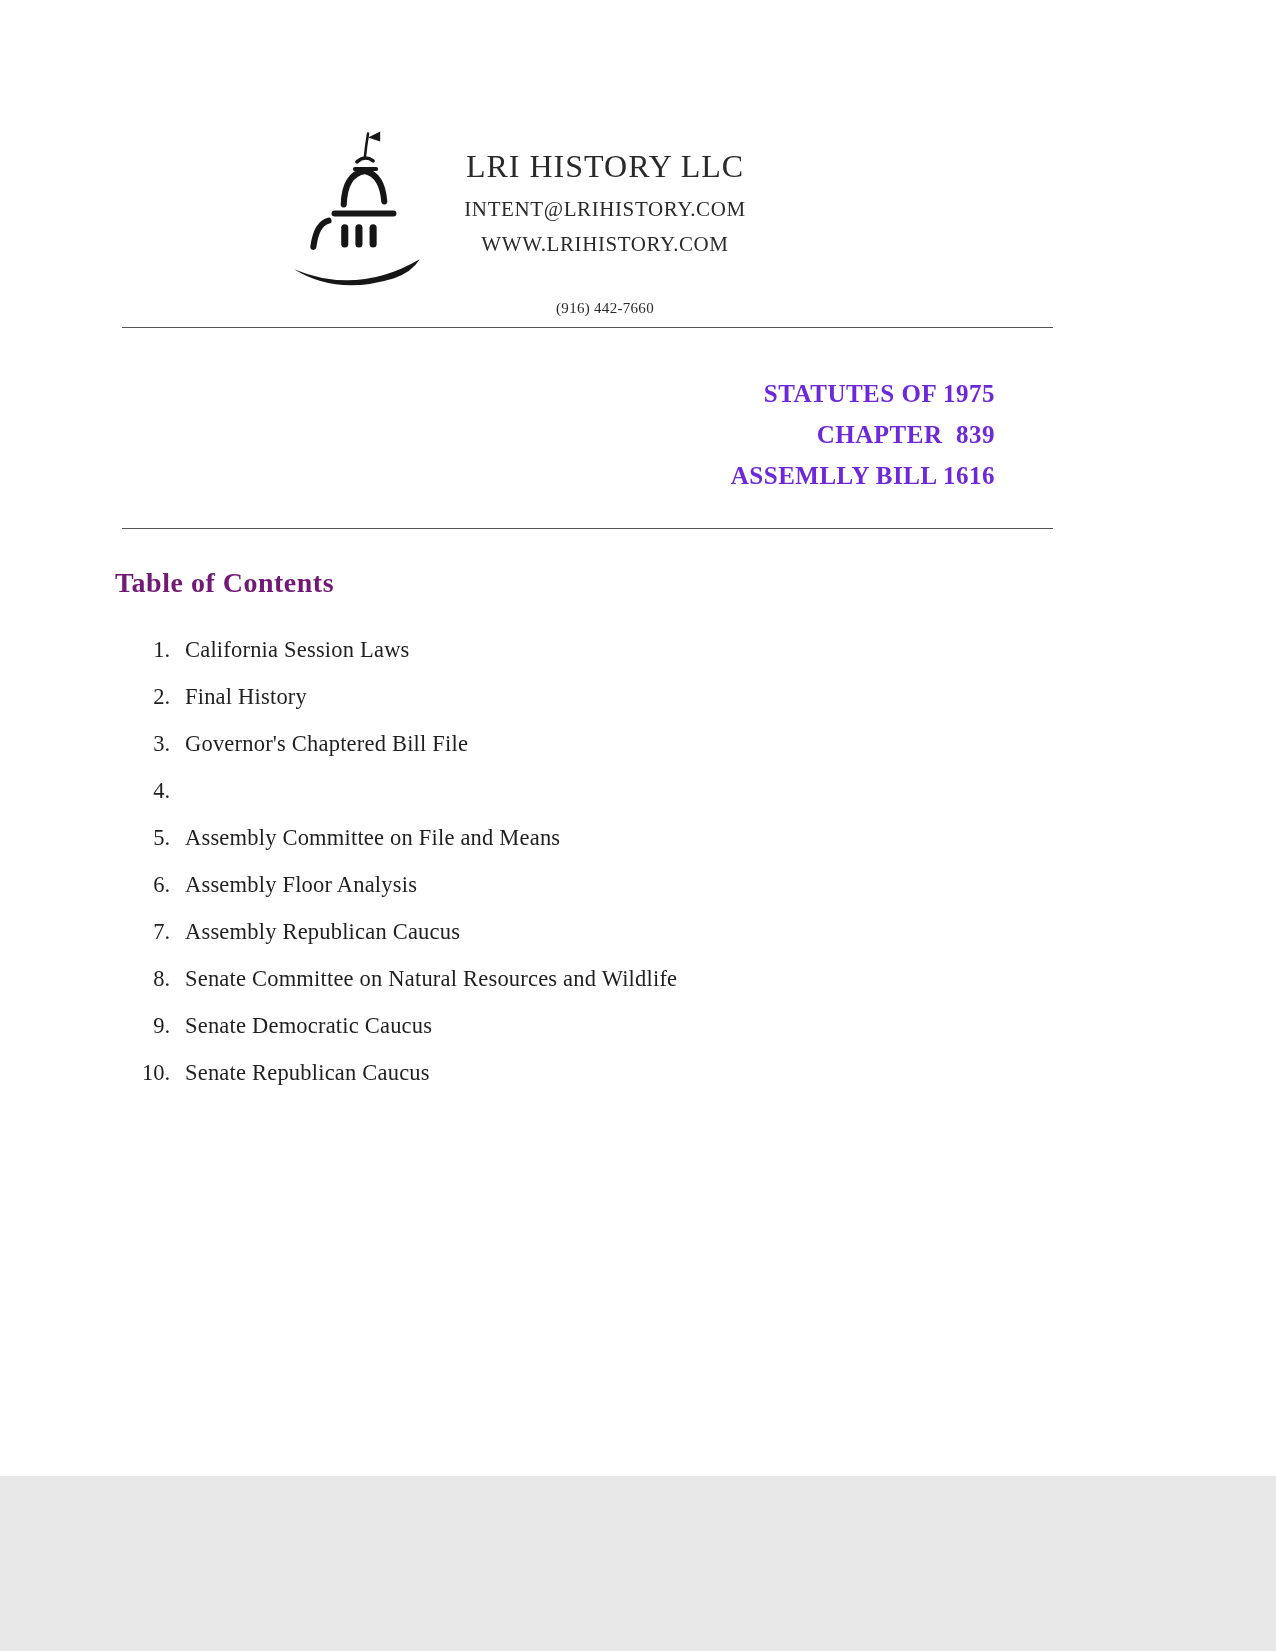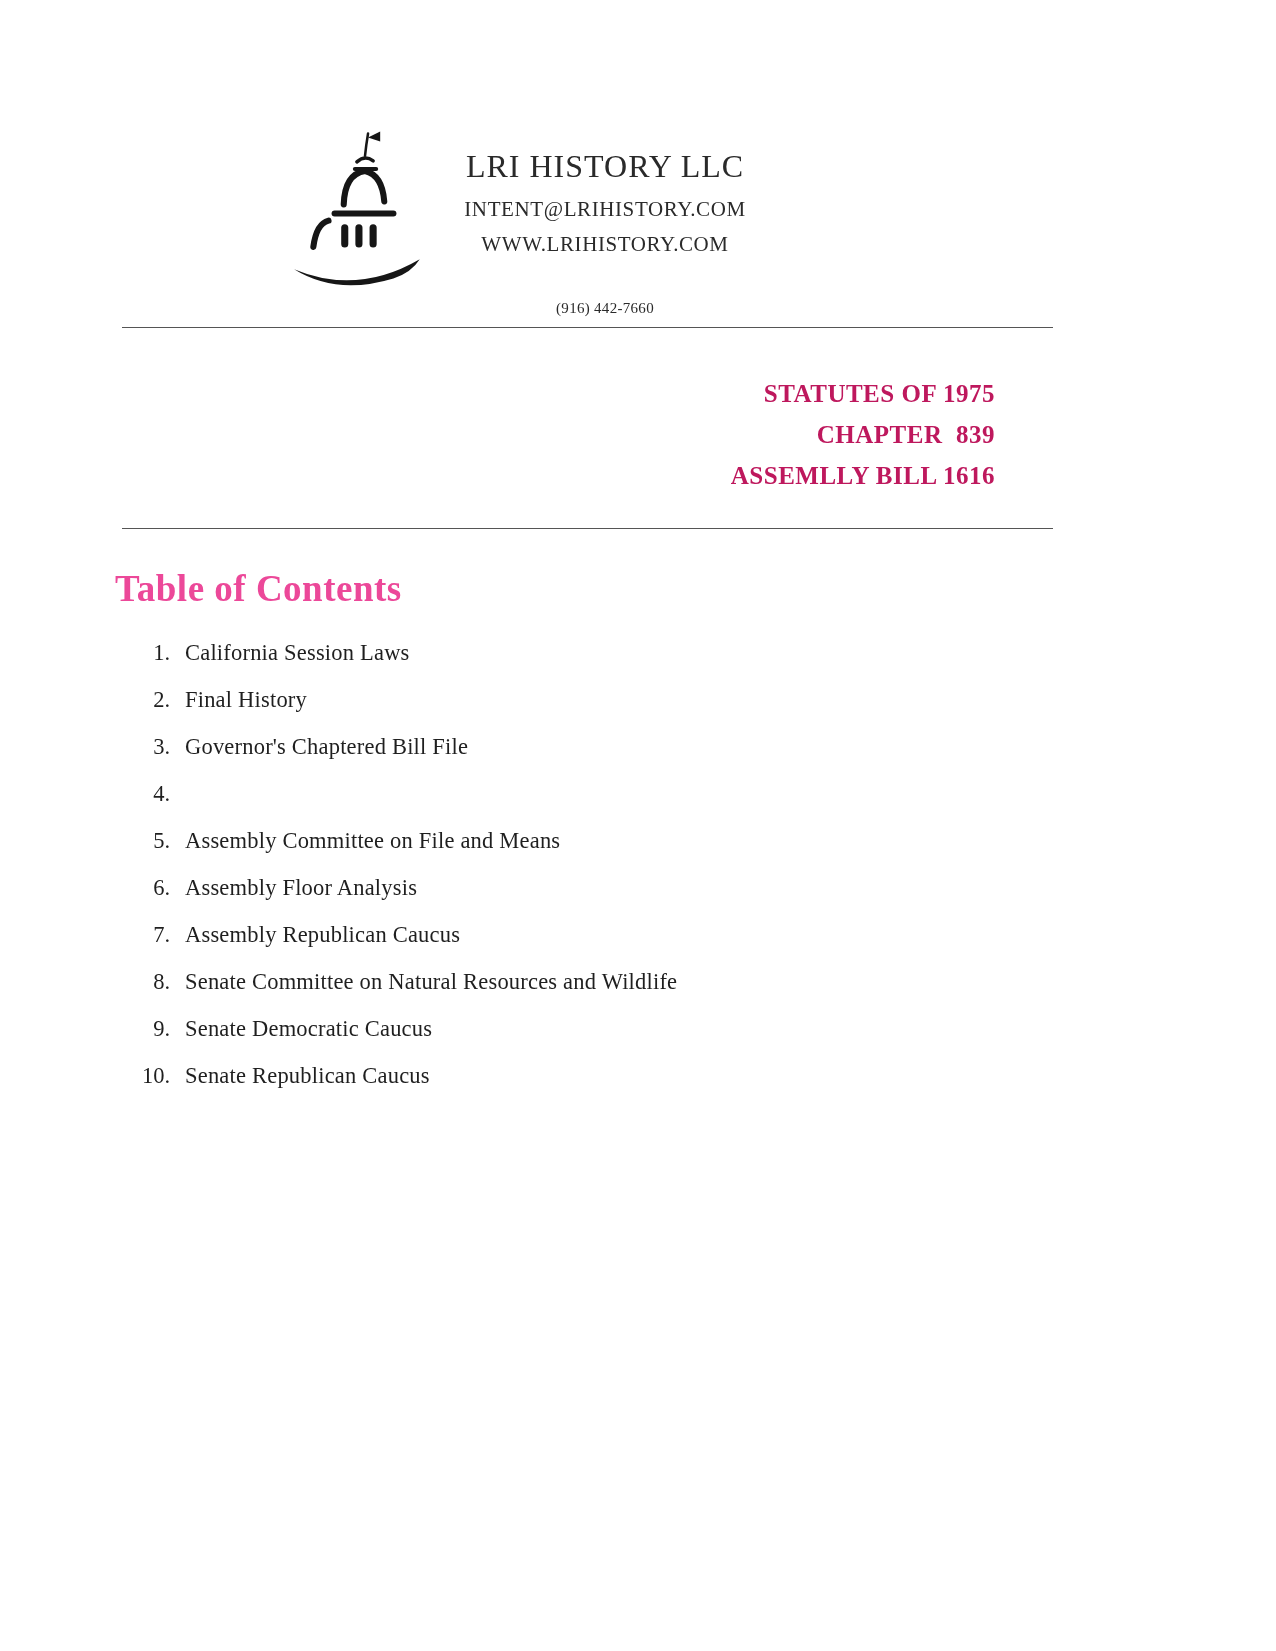--- a/index.html
+++ b/index.html
@@ -1,20 +1,20 @@
 <!DOCTYPE html>
 <html><head>
 <meta charset="utf-8">
 <style>
   * { margin: 0; padding: 0; box-sizing: border-box; }
   html, body { background: #e8e8e8; }
   .page {
     position: relative;
     width: 1276px;
-    height: 1651px;
+    height: 1476px;
     margin: 0 auto;
     background: #ffffff;
     font-family: "Liberation Serif", serif;
     color: #1f1f1f;
     overflow: hidden;
   }
 
   
   .letterhead { position: relative; height: 327px; }
   .logo {
@@ -61,34 +61,34 @@
 
   
   .doc-header {
     text-align: right;
     padding: 45px 281px 0 0;
     height: 200px;
   }
   .doc-header-line {
     font-size: 25px;
     font-weight: bold;
-    color: #be185d;
+    color: #6d28d9;
     letter-spacing: 0.5px;
     line-height: 41px;
     white-space: pre;
   }
 
   
   .toc { padding: 38px 0 0 115px; }
   .toc-title {
-    font-size: 37px;
+    font-size: 28px;
     font-weight: bold;
-    color: #ec4899;
+    color: #701a75;
     letter-spacing: 0.5px;
-    margin-bottom: 30px;
+    margin-bottom: 38px;
   }
   .toc-row {
     display: flex;
     align-items: baseline;
     height: 47px;
     font-size: 22.5px;
     color: #1f1f1f;
   }
   .toc-num {
     display: inline-block;

